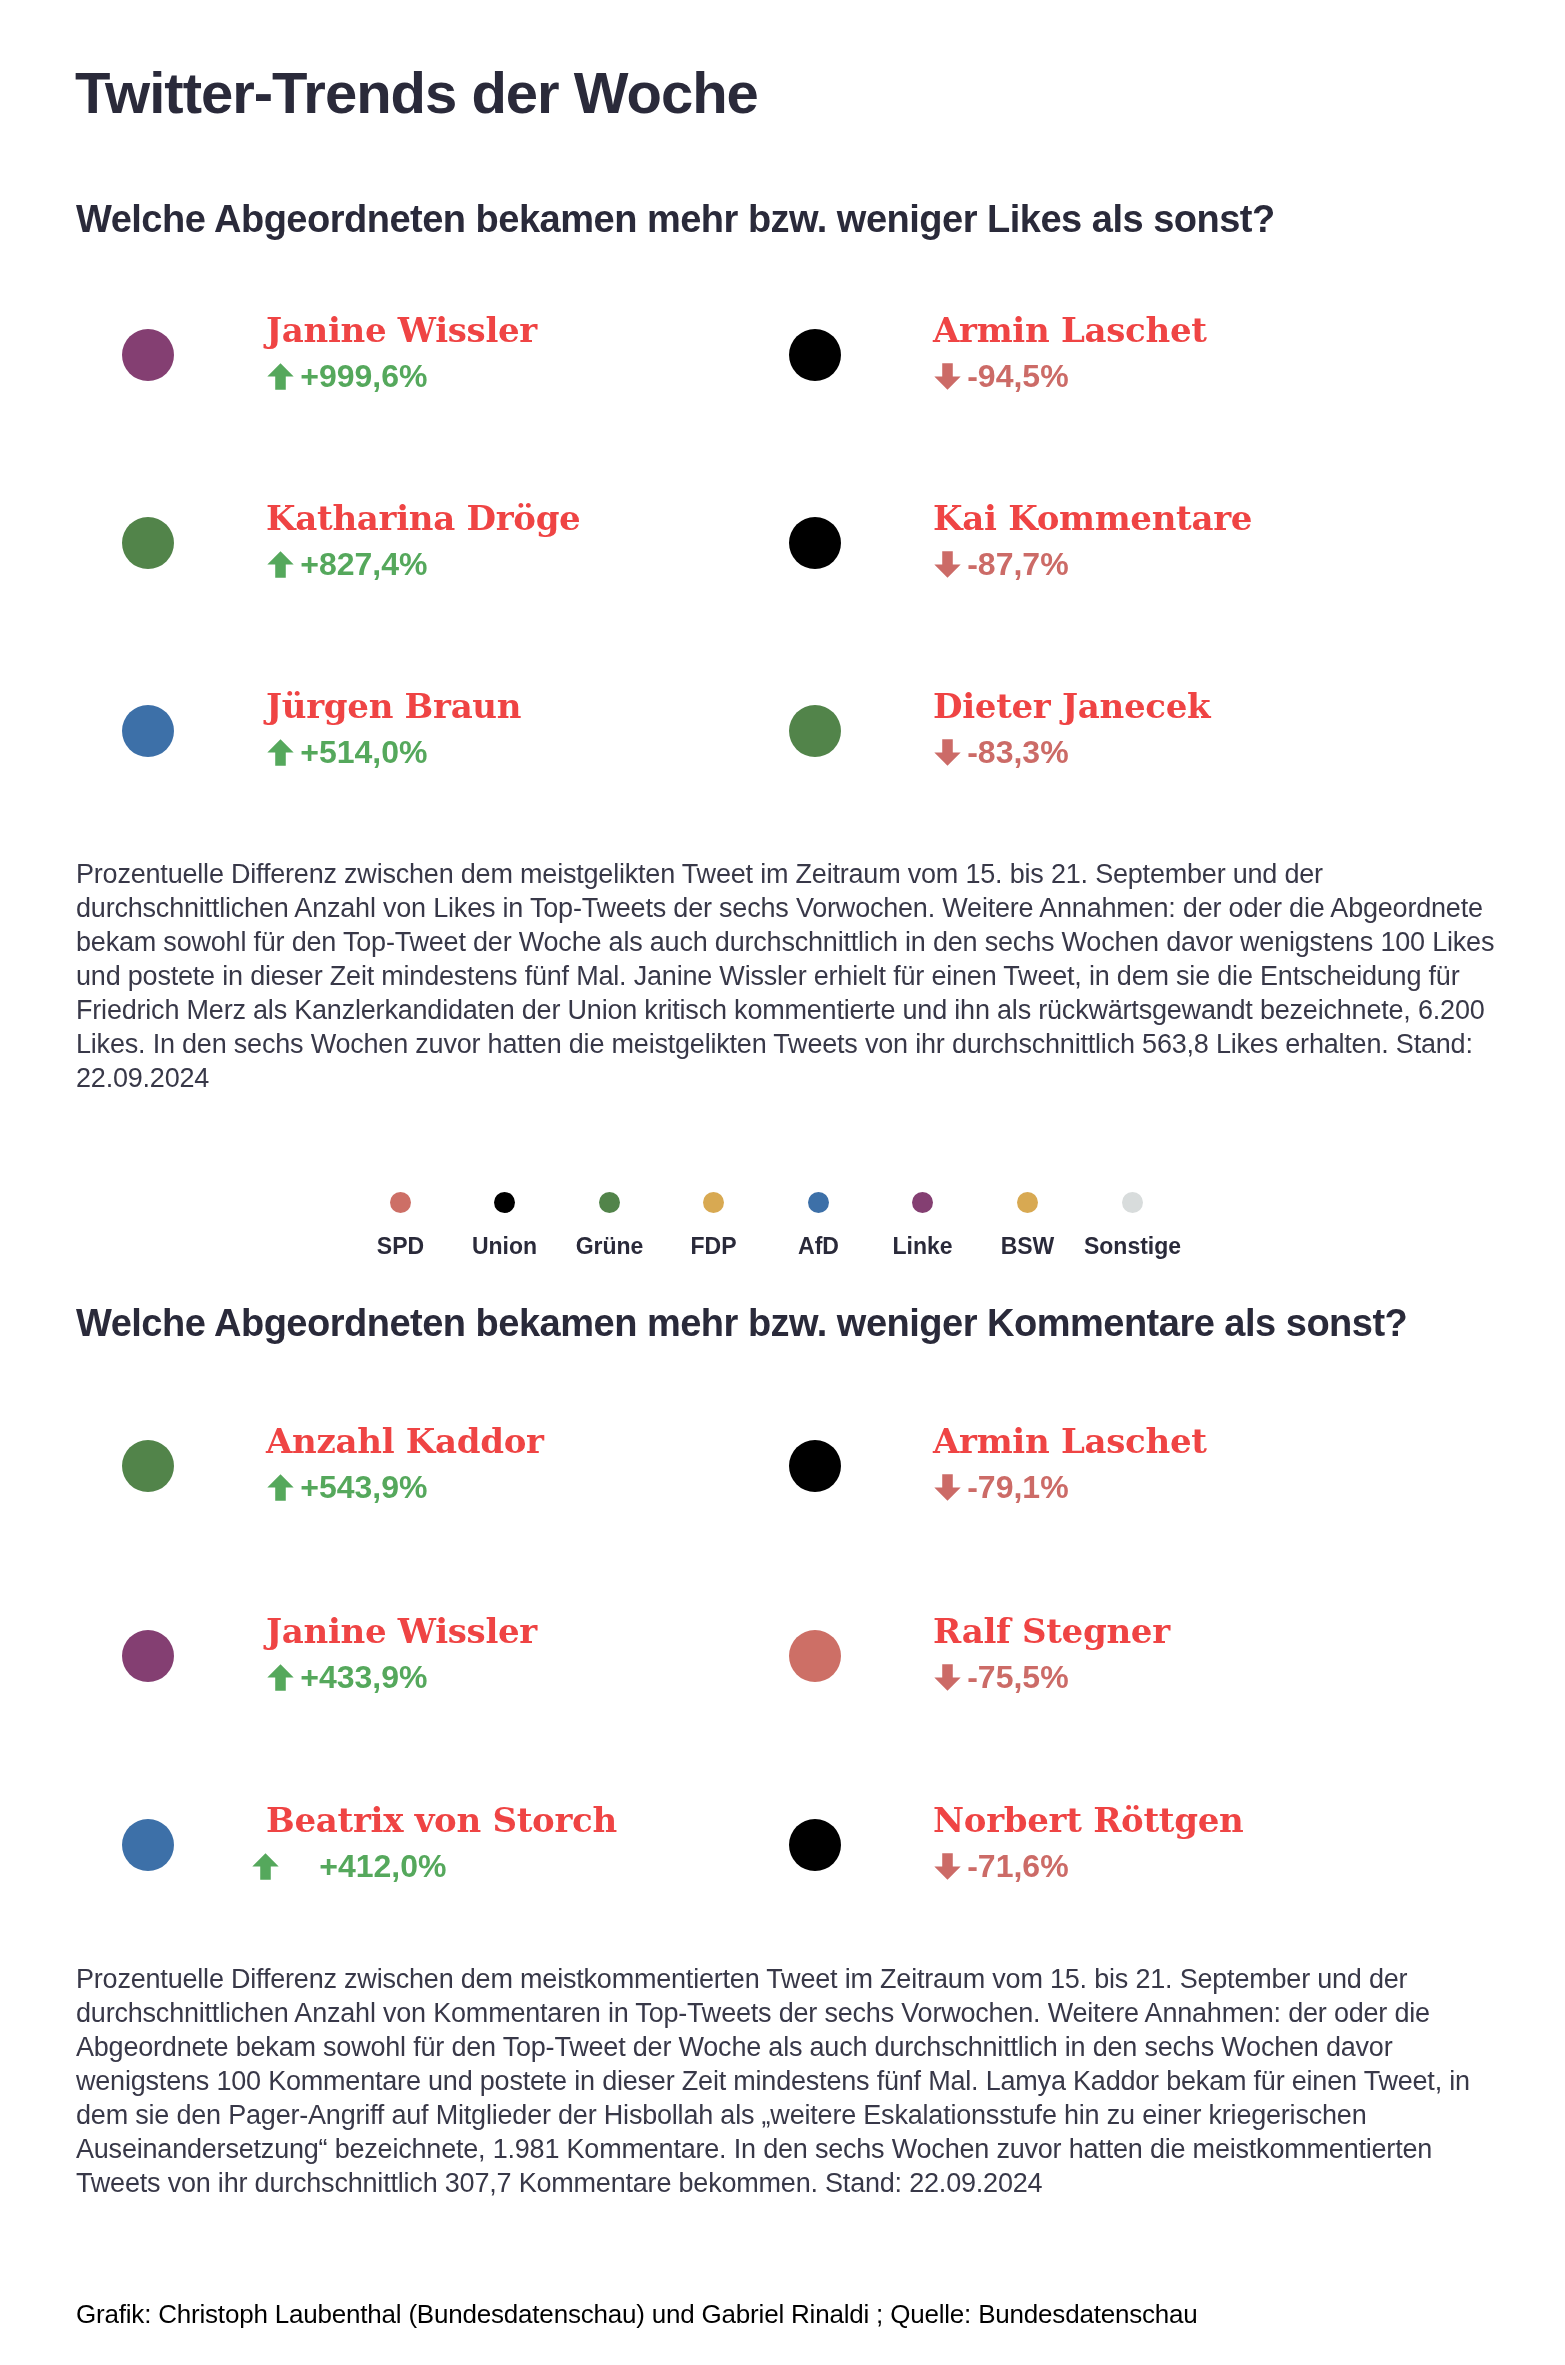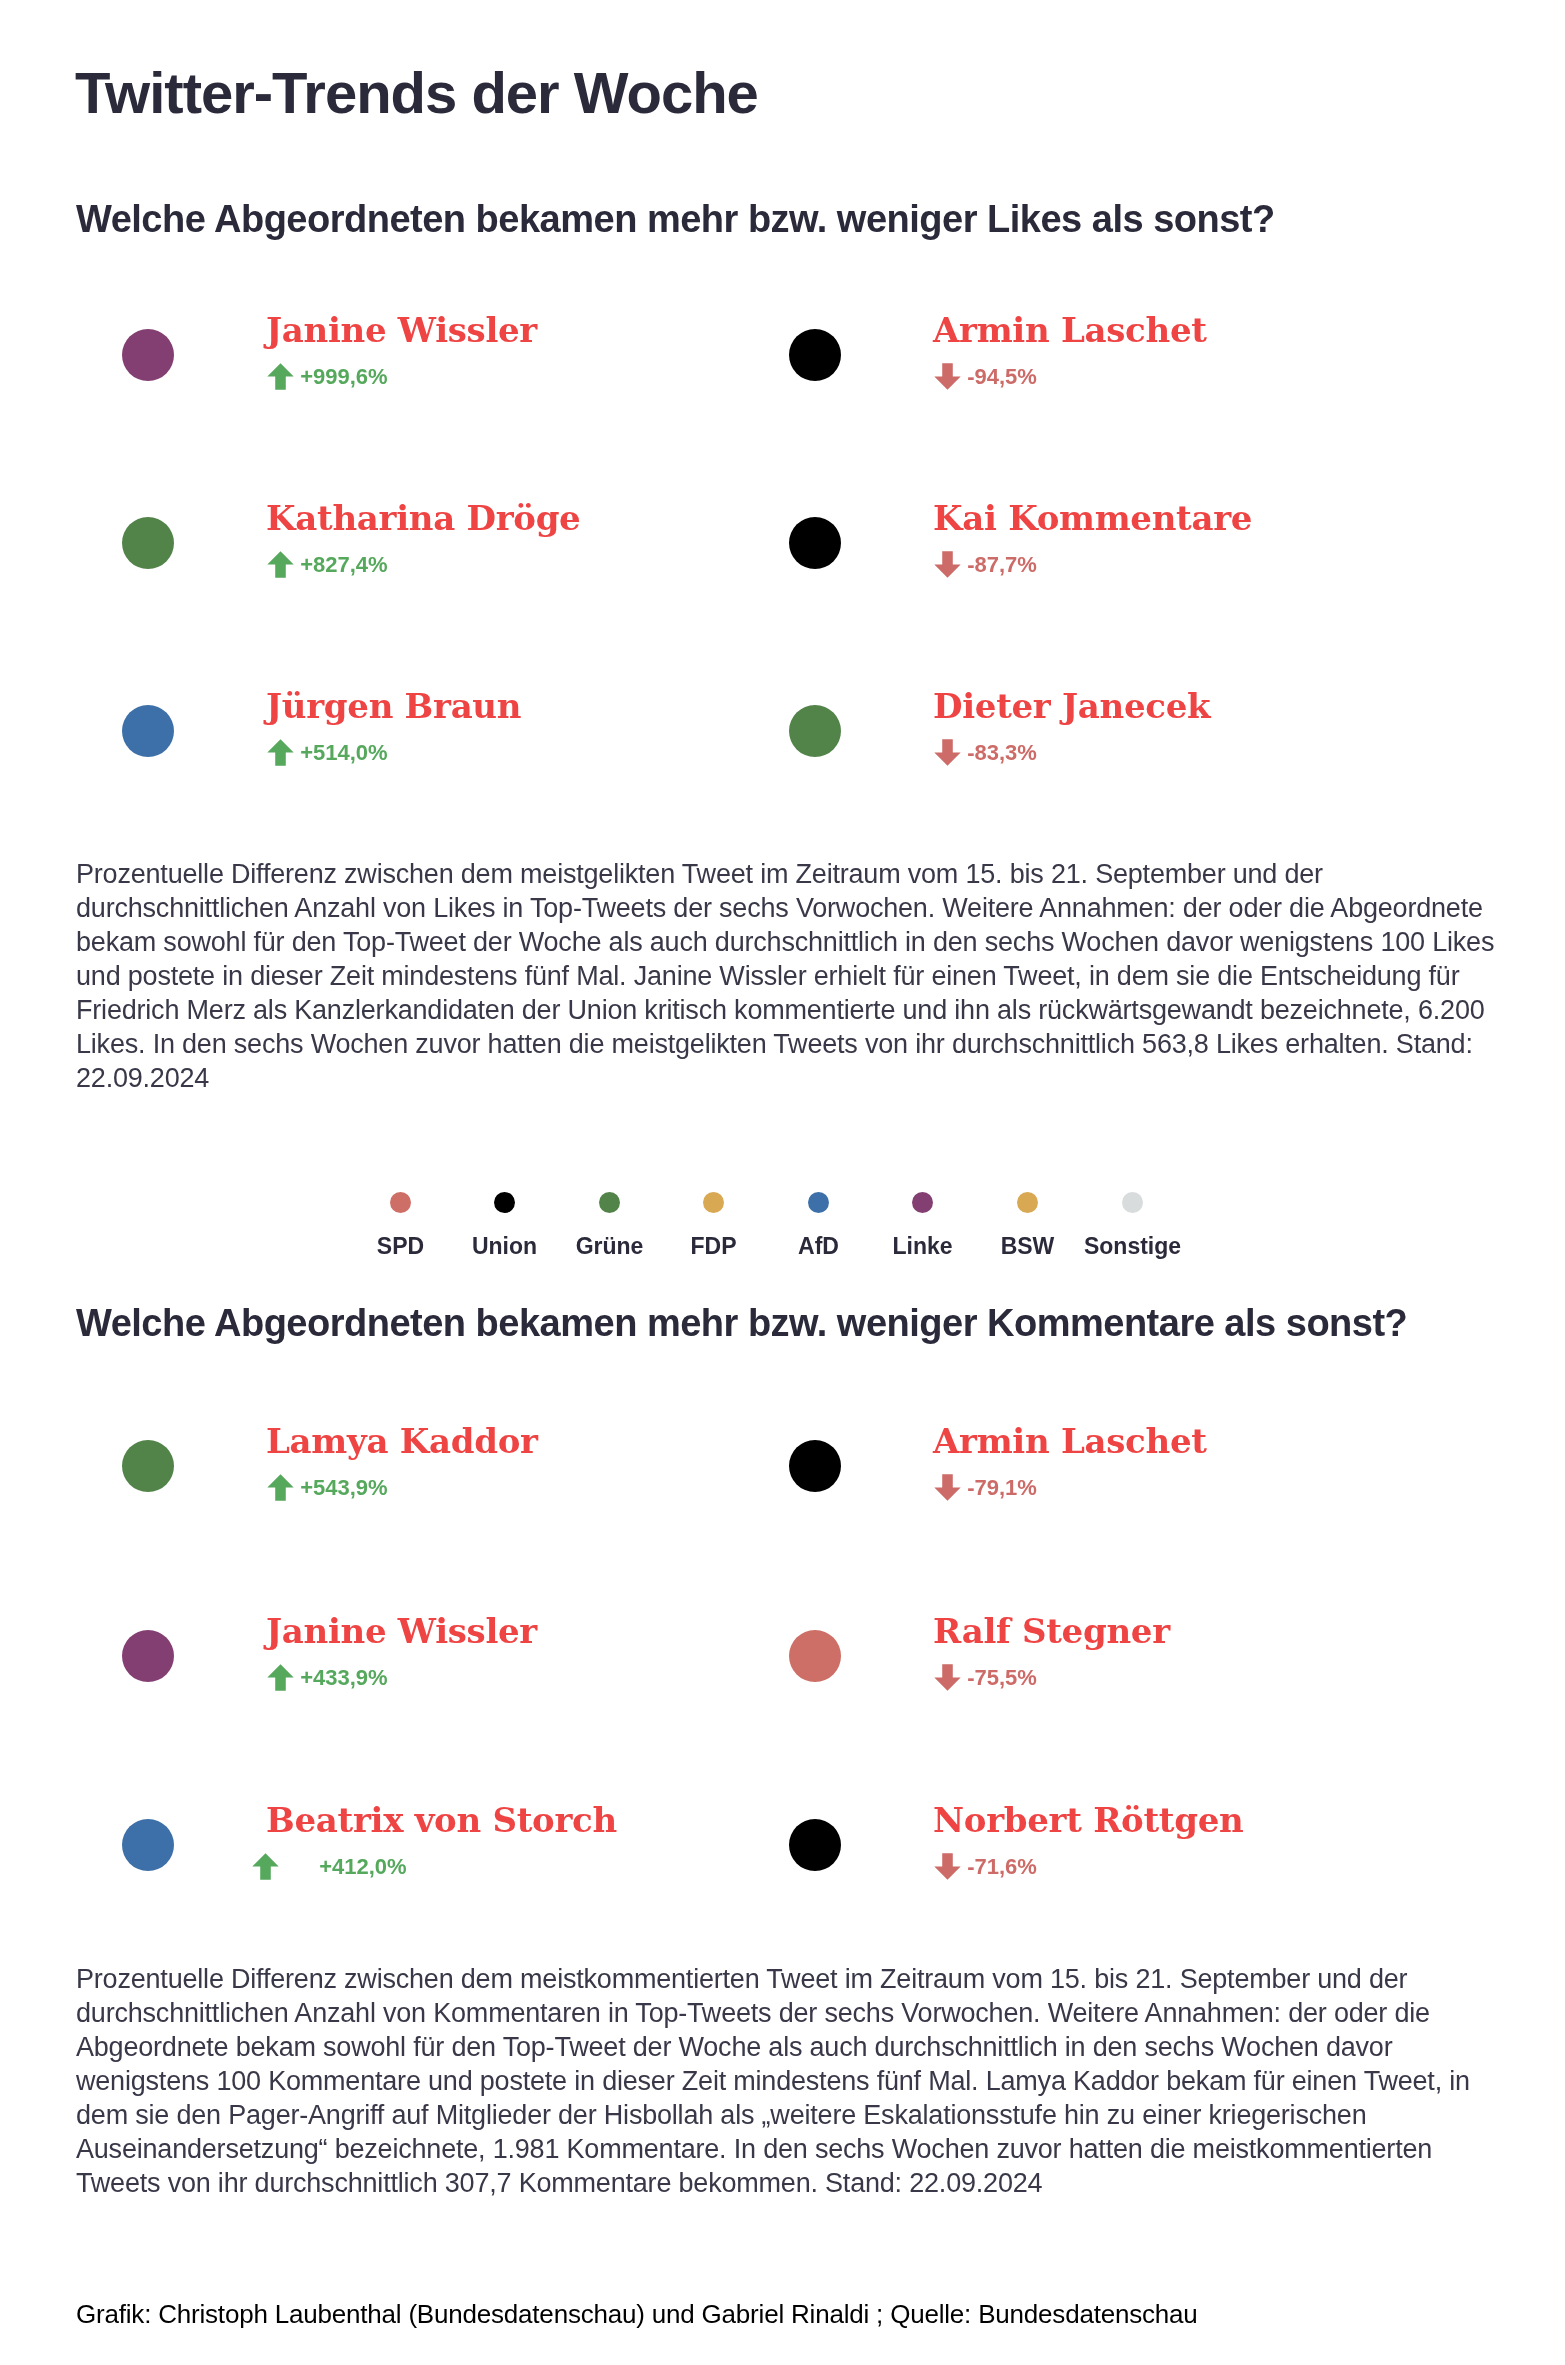--- a/index.html
+++ b/index.html
@@ -5,21 +5,21 @@
   html, body { margin: 0; padding: 0; background: #ffffff; }
   body { width: 1566px; height: 2366px; position: relative; overflow: hidden; color: #2a2a3a; }
   .abs { position: absolute; }
   .sans { font-family: "Liberation Sans", "DejaVu Sans", sans-serif; }
   .serif { font-family: "DejaVu Serif", "Liberation Serif", serif; }
   .title { left: 75px; top: 60px; font-size: 58px; font-weight: 700; letter-spacing: -1px; line-height: 65px; white-space: nowrap; }
   .subhead { left: 76px; font-size: 38px; font-weight: 700; letter-spacing: -0.5px; line-height: 46px; white-space: nowrap; }
   .card { position: absolute; width: 588px; height: 105px; }
   .dot { position: absolute; width: 52px; height: 52px; border-radius: 50%; }
   .name { position: absolute; font-size: 34px; font-weight: 700; line-height: 39px; white-space: nowrap; color: #ef4444; letter-spacing: -0.3px; }
-  .value { position: absolute; font-size: 22px; font-weight: 700; line-height: 37px; white-space: nowrap; display: flex; align-items: center; }
+  .value { position: absolute; font-size: 32px; font-weight: 700; line-height: 37px; white-space: nowrap; display: flex; align-items: center; }
   .value .arrow { width: 29px; height: 29px; margin-right: 5.2px; display: inline-block; }
   .value.up { color: #55a85c; }
   .value.down { color: #cc6b67; }
   .para { left: 76px; width: 1425px; font-size: 27px; line-height: 34px; color: #383848; letter-spacing: -0.2px; }
   .legend-item { position: absolute; width: 105px; text-align: center; }
   .legend-dot { width: 21px; height: 21px; border-radius: 50%; margin: 0 auto; }
   .legend-label { font-size: 23px; font-weight: 700; line-height: 26px; margin-top: 19.6px; white-space: nowrap; color: #2a2a3a; }
   .footer { left: 76px; font-size: 26px; line-height: 33px; color: #000000; white-space: nowrap; letter-spacing: -0.2px; }
   .spd-texture { background-color: #cd6f66; background-image: radial-gradient(#e0a050 18%, transparent 22%); background-size: 3.9px 3.9px; }
 </style>
@@ -130,21 +130,21 @@
     <div class="legend-dot" style="background-color: rgb(216, 220, 220);"></div>
     <div class="legend-label">Sonstige</div>
   </div>
 </div>
 
 <div class="abs sans subhead" style="top:1300px">Welche Abgeordneten bekamen mehr bzw. weniger Kommentare als sonst?</div>
 
 <div>
   <div class="card" style="left:122px; top:1427px;">
     <div class="dot" style="left: 0px; top: 13px; background-color: rgb(82, 132, 74);"></div>
-    <div class="name serif" style="left:144px; top:-5.2px;">Lamya Kaddor</div>
+    <div class="name serif" style="left:144px; top:-5.2px;">Anzahl Kaddor</div>
     <div class="value sans up" style="left:144px; top:42px;">
       <svg class="arrow" viewBox="0 0 44 44">
           <polygon points="22,2 42,22 30,22 30,42 14,42 14,22 2,22" fill="#55a85c"></polygon>
         </svg>
       <span>+543,9%</span>
     </div>
   </div>
   <div class="card" style="left:122px; top:1617px;">
     <div class="dot" style="left: 0px; top: 13px; background-color: rgb(132, 63, 114);"></div>
     <div class="name serif" style="left:144px; top:-5.2px;">Janine Wissler</div>

